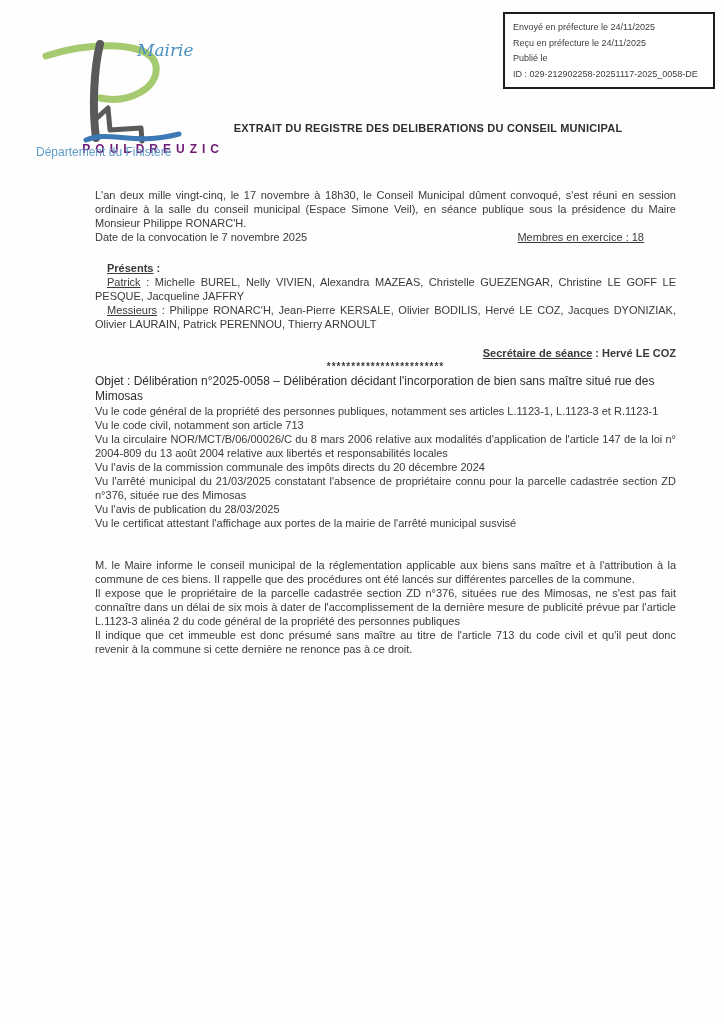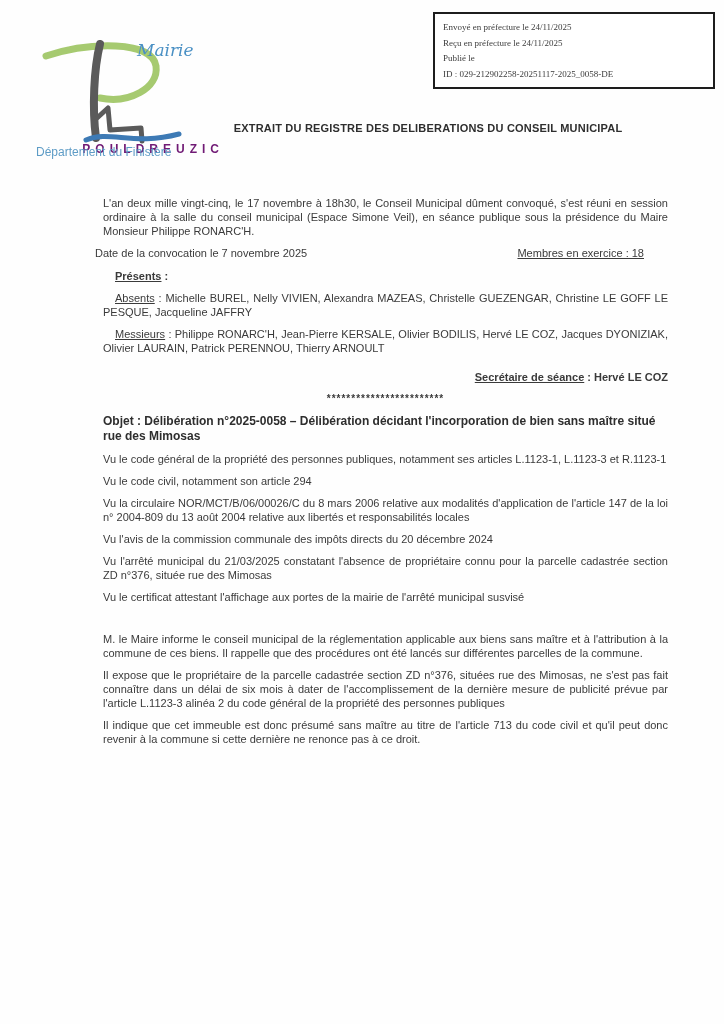--- a/index.html
+++ b/index.html
@@ -11,25 +11,24 @@
     margin: 0 auto;
     background: #fefefe;
     font-family: "Liberation Sans", "DejaVu Sans", sans-serif;
     color: #3a3a3a;
     overflow: hidden;
   }
   
   .stamp {
     position: absolute;
     top: 12px; right: 9px;
-    width: 282px;
+    width: 212px;
     border: 2px solid #1d1d1d;
     padding: 6px 8px 5px 8px;
     background: #fff;
-    font-family: Liberation Serif, serif;
   }
   .stamp .stamp-line {
     font-size: 9px;
     line-height: 15.5px;
     color: #3c3c3c;
     white-space: nowrap;
   }
   
   .logo-block { position: absolute; top: 38px; left: 34px; width: 190px; }
   .logo-art { display: block; }
@@ -61,46 +60,46 @@
   
   .content {
     position: absolute;
     top: 188px;
     left: 95px;
     width: 581px;
     font-size: 11px;
     line-height: 14px;
     text-align: justify;
   }
-  .content p { margin: 8px; }
+  .content p { margin: 0; }
   .intro { margin-bottom: 19px; }
   .meta-row {
     display: flex;
     justify-content: space-between;
-    margin-bottom: 9px;
+    margin-bottom: 17px;
     text-align: left;
   }
   .meta-row .right { margin-right: 32px; text-decoration: underline; }
   .bold { font-weight: bold; }
   .u { text-decoration: underline; padding-left: 12px; }
   .presents-block { margin-bottom: 15px; }
   .absents-block { margin-bottom: 14px; }
   .secretary-line { margin-bottom: 0; text-align: right; }
   .separator-line {
     text-align: center;
     font-size: 10px;
     font-weight: bold;
     letter-spacing: 1px;
     margin: 0 0 0 60px;
     margin-bottom: 28px;
   }
   .objet {
     font-size: 12px;
     line-height: 15px;
-    font-weight: bold;
+    font-weight: normal;
     color: #2e2e2e;
     text-align: left;
     margin-bottom: 40px;
   }
   .vu-clause { margin-bottom: 12px; }
   .vu-list { margin-bottom: 28px; }
   .body-para { margin-bottom: 12px; }
 </style>
 </head>
 <body>
@@ -138,37 +137,38 @@
 
     <p class="intro">L'an deux mille vingt-cinq, le 17 novembre à 18h30, le Conseil Municipal dûment convoqué, s'est réuni en session ordinaire à la salle du conseil municipal (Espace Simone Veil), en séance publique sous la présidence du Maire Monsieur Philippe RONARC'H.</p>
 
     <div class="meta-row">
       <span>Date de la convocation le 7 novembre 2025</span>
       <span class="right">Membres en exercice : 18</span>
     </div>
 
     <div class="presents-block">
       <p><span class="bold u">Présents</span><span class="bold"> :</span></p>
-      <p><span class="u">Absents</span><span> : Michelle BUREL, Nelly VIVIEN, Alexandra MAZEAS, Christelle GUEZENGAR, Christine LE GOFF LE PESQUE, Jacqueline JAFFRY</span></p>
+      <p><span class="u">Patrick</span><span> : Michelle BUREL, Nelly VIVIEN, Alexandra MAZEAS, Christelle GUEZENGAR, Christine LE GOFF LE PESQUE, Jacqueline JAFFRY</span></p>
       <p><span class="u">Messieurs</span><span> : Philippe RONARC'H, Jean-Pierre KERSALE, Olivier BODILIS, Hervé LE COZ, Jacques DYONIZIAK, Olivier LAURAIN, Patrick PERENNOU, Thierry ARNOULT</span></p>
     </div>
 
 
     <p class="secretary-line"><span class="bold u">Secrétaire de séance</span><span class="bold"> : Hervé LE COZ</span></p>
 
     <p class="separator-line">************************</p>
 
     <p class="objet">Objet : Délibération n°2025-0058 – Délibération décidant l'incorporation de bien sans maître situé rue des Mimosas</p>
 
     <div class="vu-list">
       <p class="vu-clause">Vu le code général de la propriété des personnes publiques, notamment ses articles L.1123-1, L.1123-3 et R.1123-1</p>
-      <p class="vu-clause">Vu le code civil, notamment son article 294</p>
+      <p class="vu-clause">Vu le code civil, notamment son article 713</p>
       <p class="vu-clause">Vu la circulaire NOR/MCT/B/06/00026/C du 8 mars 2006 relative aux modalités d'application de l'article 147 de la loi n° 2004-809 du 13 août 2004 relative aux libertés et responsabilités locales</p>
       <p class="vu-clause">Vu l'avis de la commission communale des impôts directs du 20 décembre 2024</p>
       <p class="vu-clause">Vu l'arrêté municipal du 21/03/2025 constatant l'absence de propriétaire connu pour la parcelle cadastrée section ZD n°376, située rue des Mimosas</p>
+      <p class="vu-clause">Vu l'avis de publication du 28/03/2025</p>
       <p class="vu-clause">Vu le certificat attestant l'affichage aux portes de la mairie de l'arrêté municipal susvisé</p>
     </div>
 
     <p class="body-para">M. le Maire informe le conseil municipal de la réglementation applicable aux biens sans maître et à l'attribution à la commune de ces biens. Il rappelle que des procédures ont été lancés sur différentes parcelles de la commune.</p>
     <p class="body-para">Il expose que le propriétaire de la parcelle cadastrée section ZD n°376, situées rue des Mimosas, ne s'est pas fait connaître dans un délai de six mois à dater de l'accomplissement de la dernière mesure de publicité prévue par l'article L.1123-3 alinéa 2 du code général de la propriété des personnes publiques</p>
     <p class="body-para">Il indique que cet immeuble est donc présumé sans maître au titre de l'article 713 du code civil et qu'il peut donc revenir à la commune si cette dernière ne renonce pas à ce droit.</p>
 
   </div>
 </div>
 

